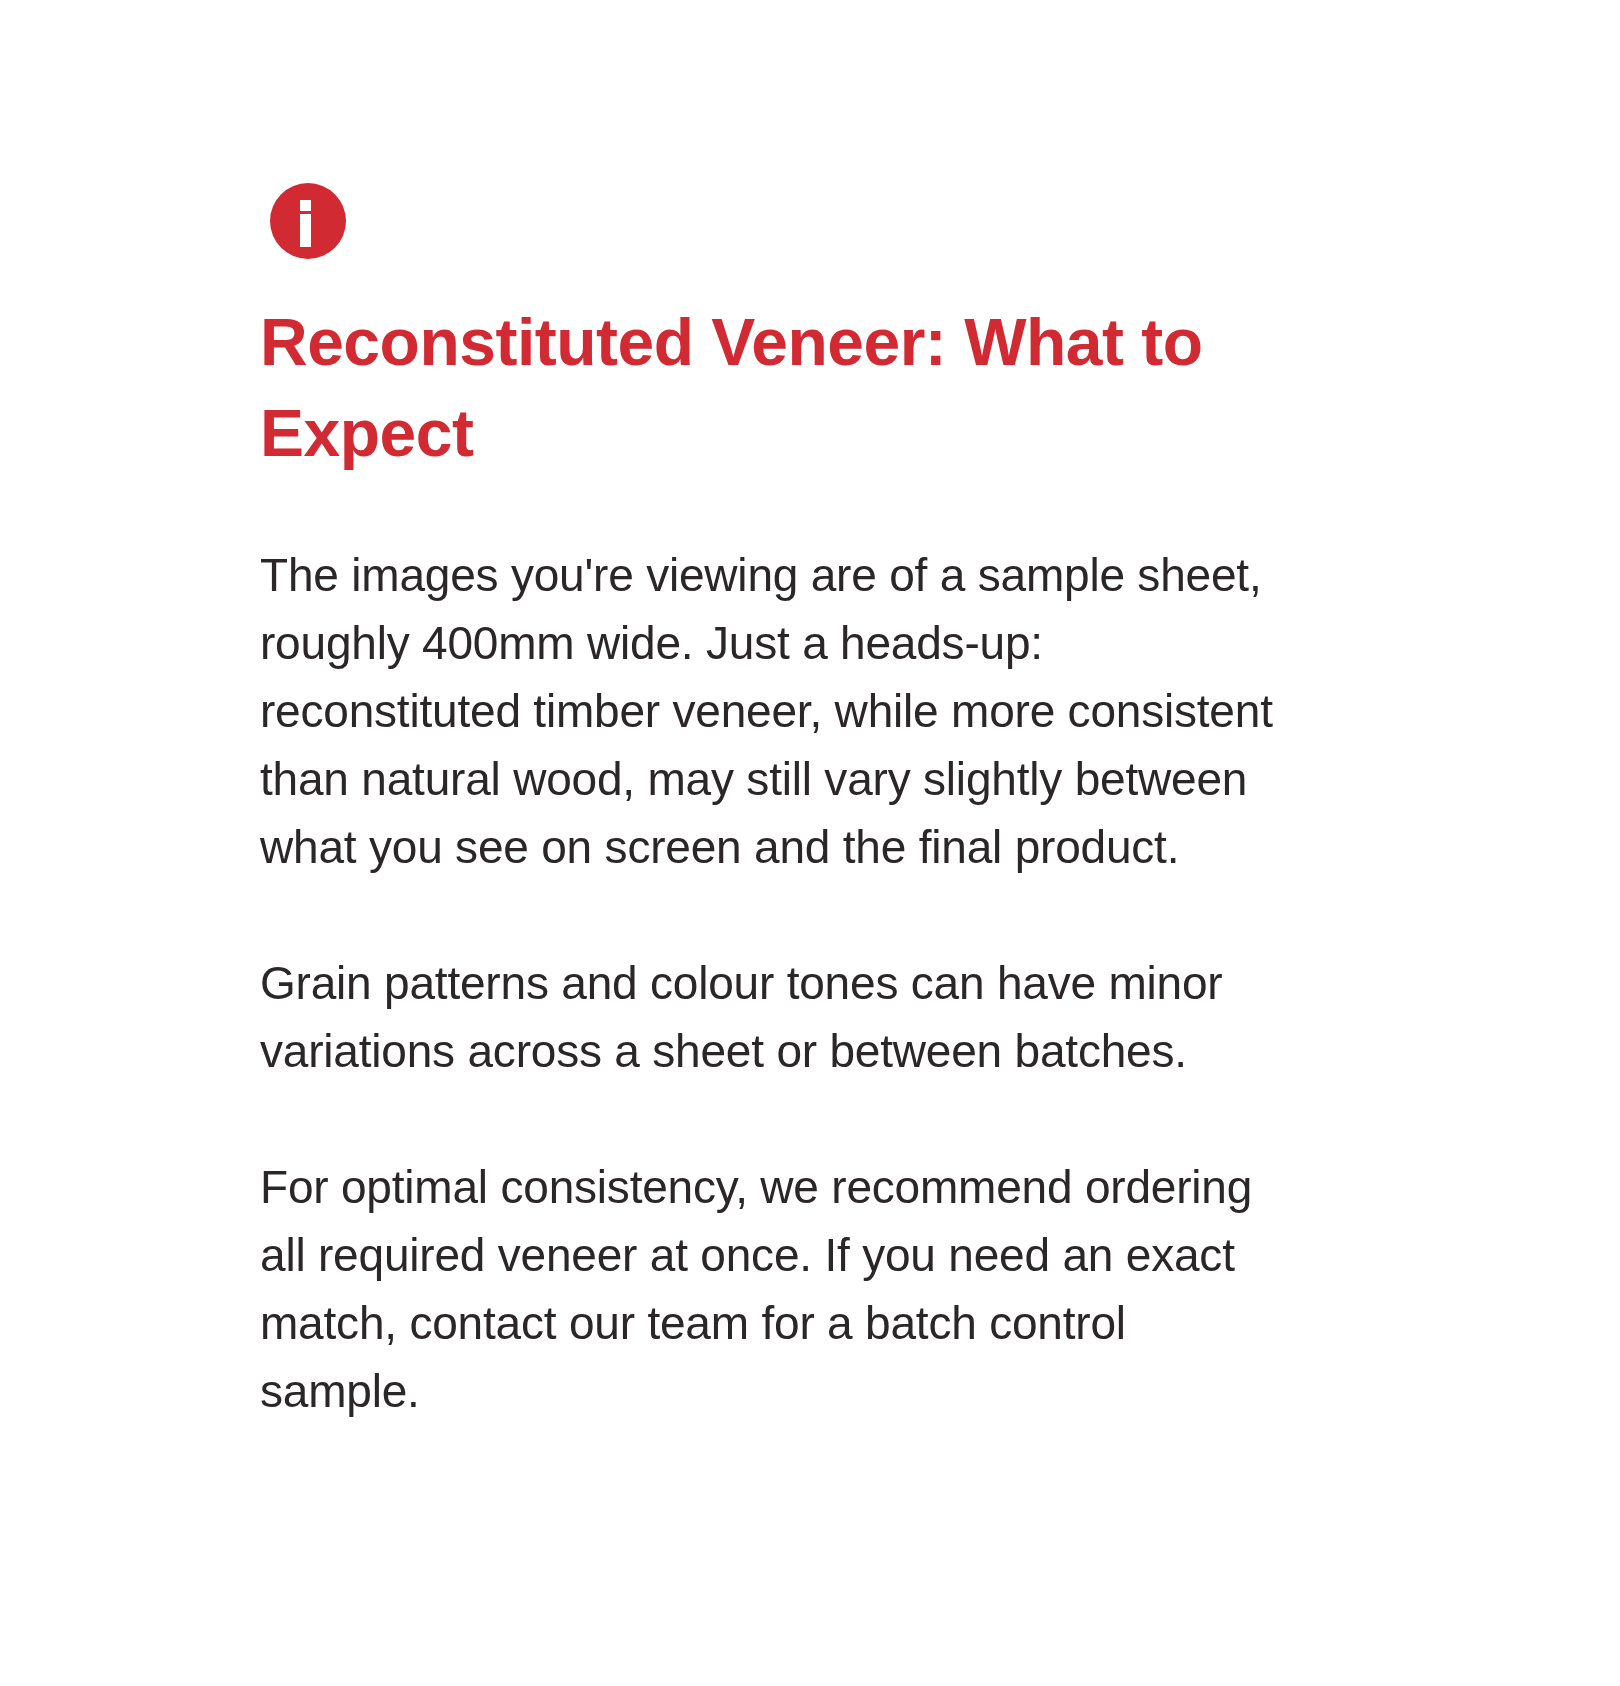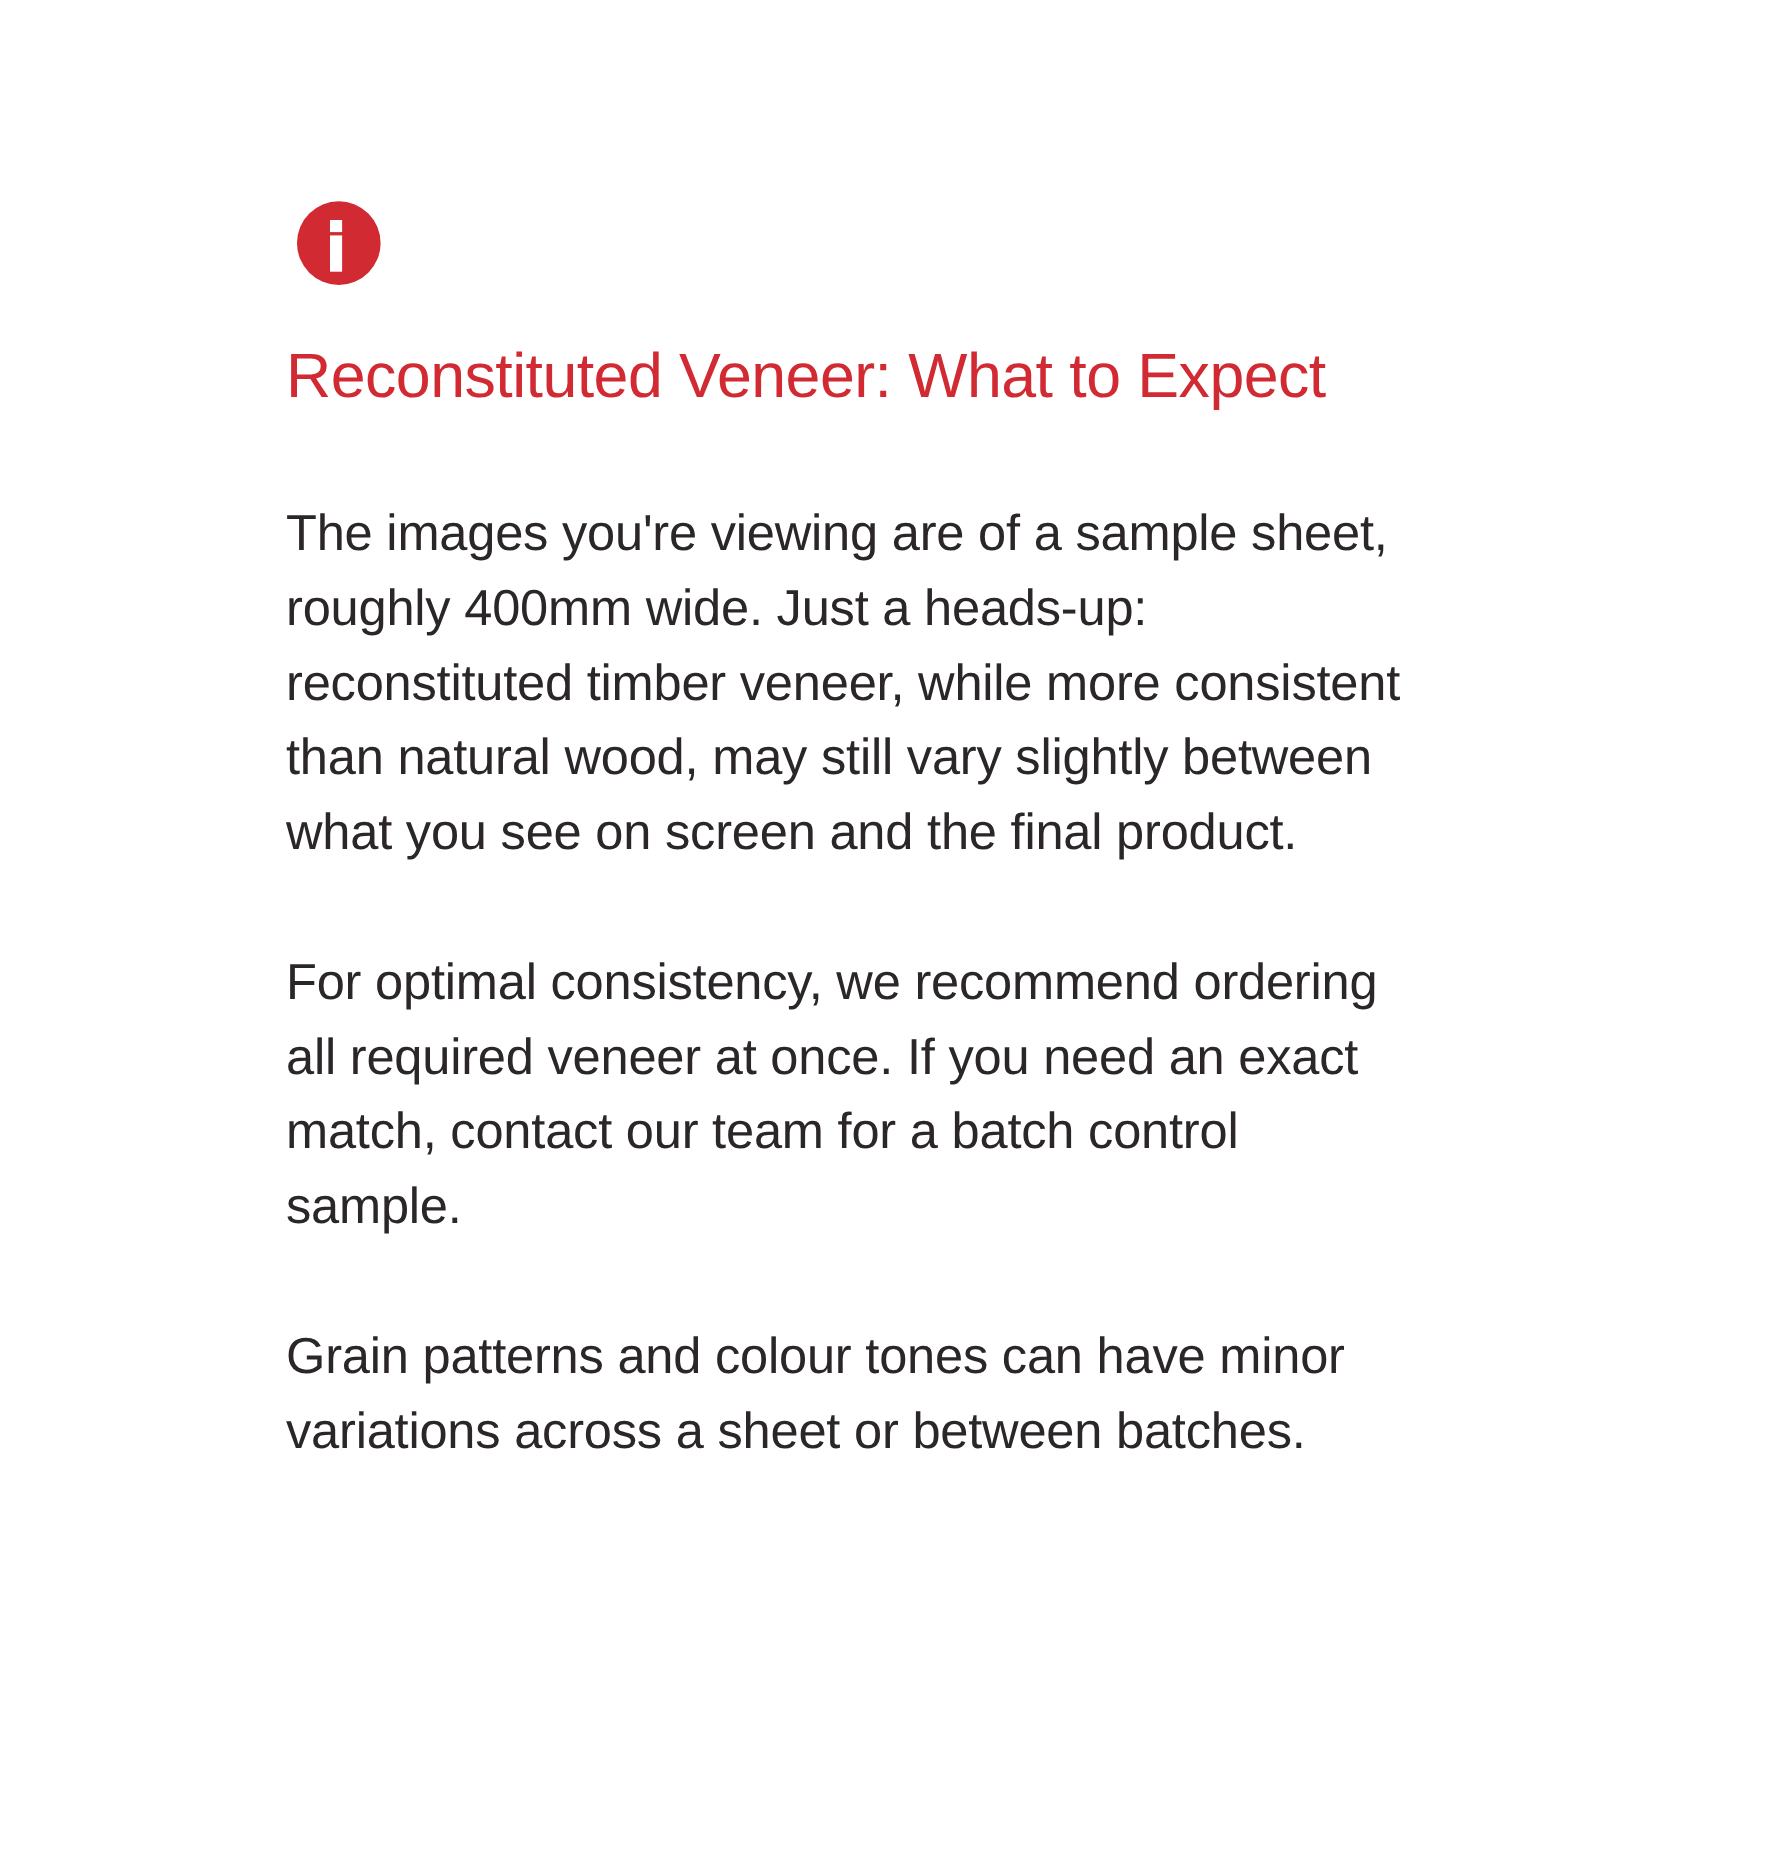--- a/index.html
+++ b/index.html
@@ -37,23 +37,23 @@
     position: absolute;
     left: 30px;
     top: 31px;
     width: 11px;
     height: 33px;
     background: #ffffff;
   }
   h1.headline {
     margin-top: 38px;
     max-width: 1085px;
-    font-size: 57px;
+    font-size: 66px;
     line-height: 91px;
-    font-weight: normal;
+    font-weight: bold;
     letter-spacing: -0.5px;
   }
   .body-copy {
     margin-top: 62px;
     max-width: 1015px;
   }
   .body-copy p {
     font-size: 46px;
     line-height: 68px;
     font-weight: 400;
@@ -71,18 +71,18 @@
 
     <div class="info-badge" style="background: rgb(209, 42, 51);">
       <span class="i-dot"></span>
       <span class="i-stem"></span>
     </div>
 
     <h1 class="headline" style="color: rgb(209, 42, 51);">Reconstituted Veneer: What to Expect</h1>
 
     <div class="body-copy" style="color: rgb(43, 38, 39);">
       <p>The images you're viewing are of a sample sheet, roughly 400mm wide. Just a heads-up: reconstituted timber veneer, while more consistent than natural wood, may still vary slightly between what you see on screen and the final product.</p>
+      <p>Grain patterns and colour tones can have minor variations across a sheet or between batches.</p>
       <p>For optimal consistency, we recommend ordering all required veneer at once. If you need an exact match, contact our team for a batch control sample.</p>
-      <p>Grain patterns and colour tones can have minor variations across a sheet or between batches.</p>
     </div>
 
   </div>
 </div>
 
 </body></html>

